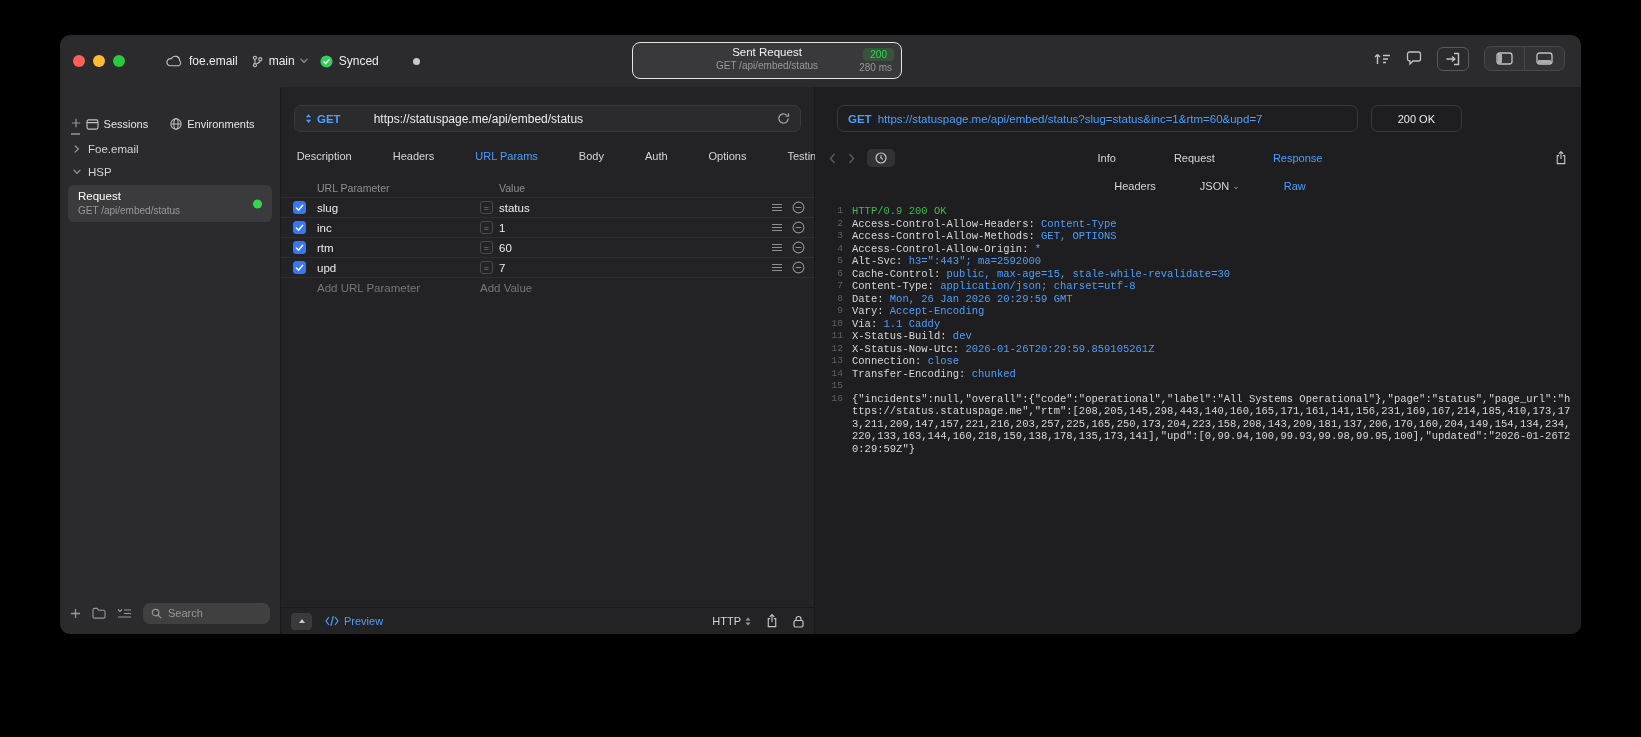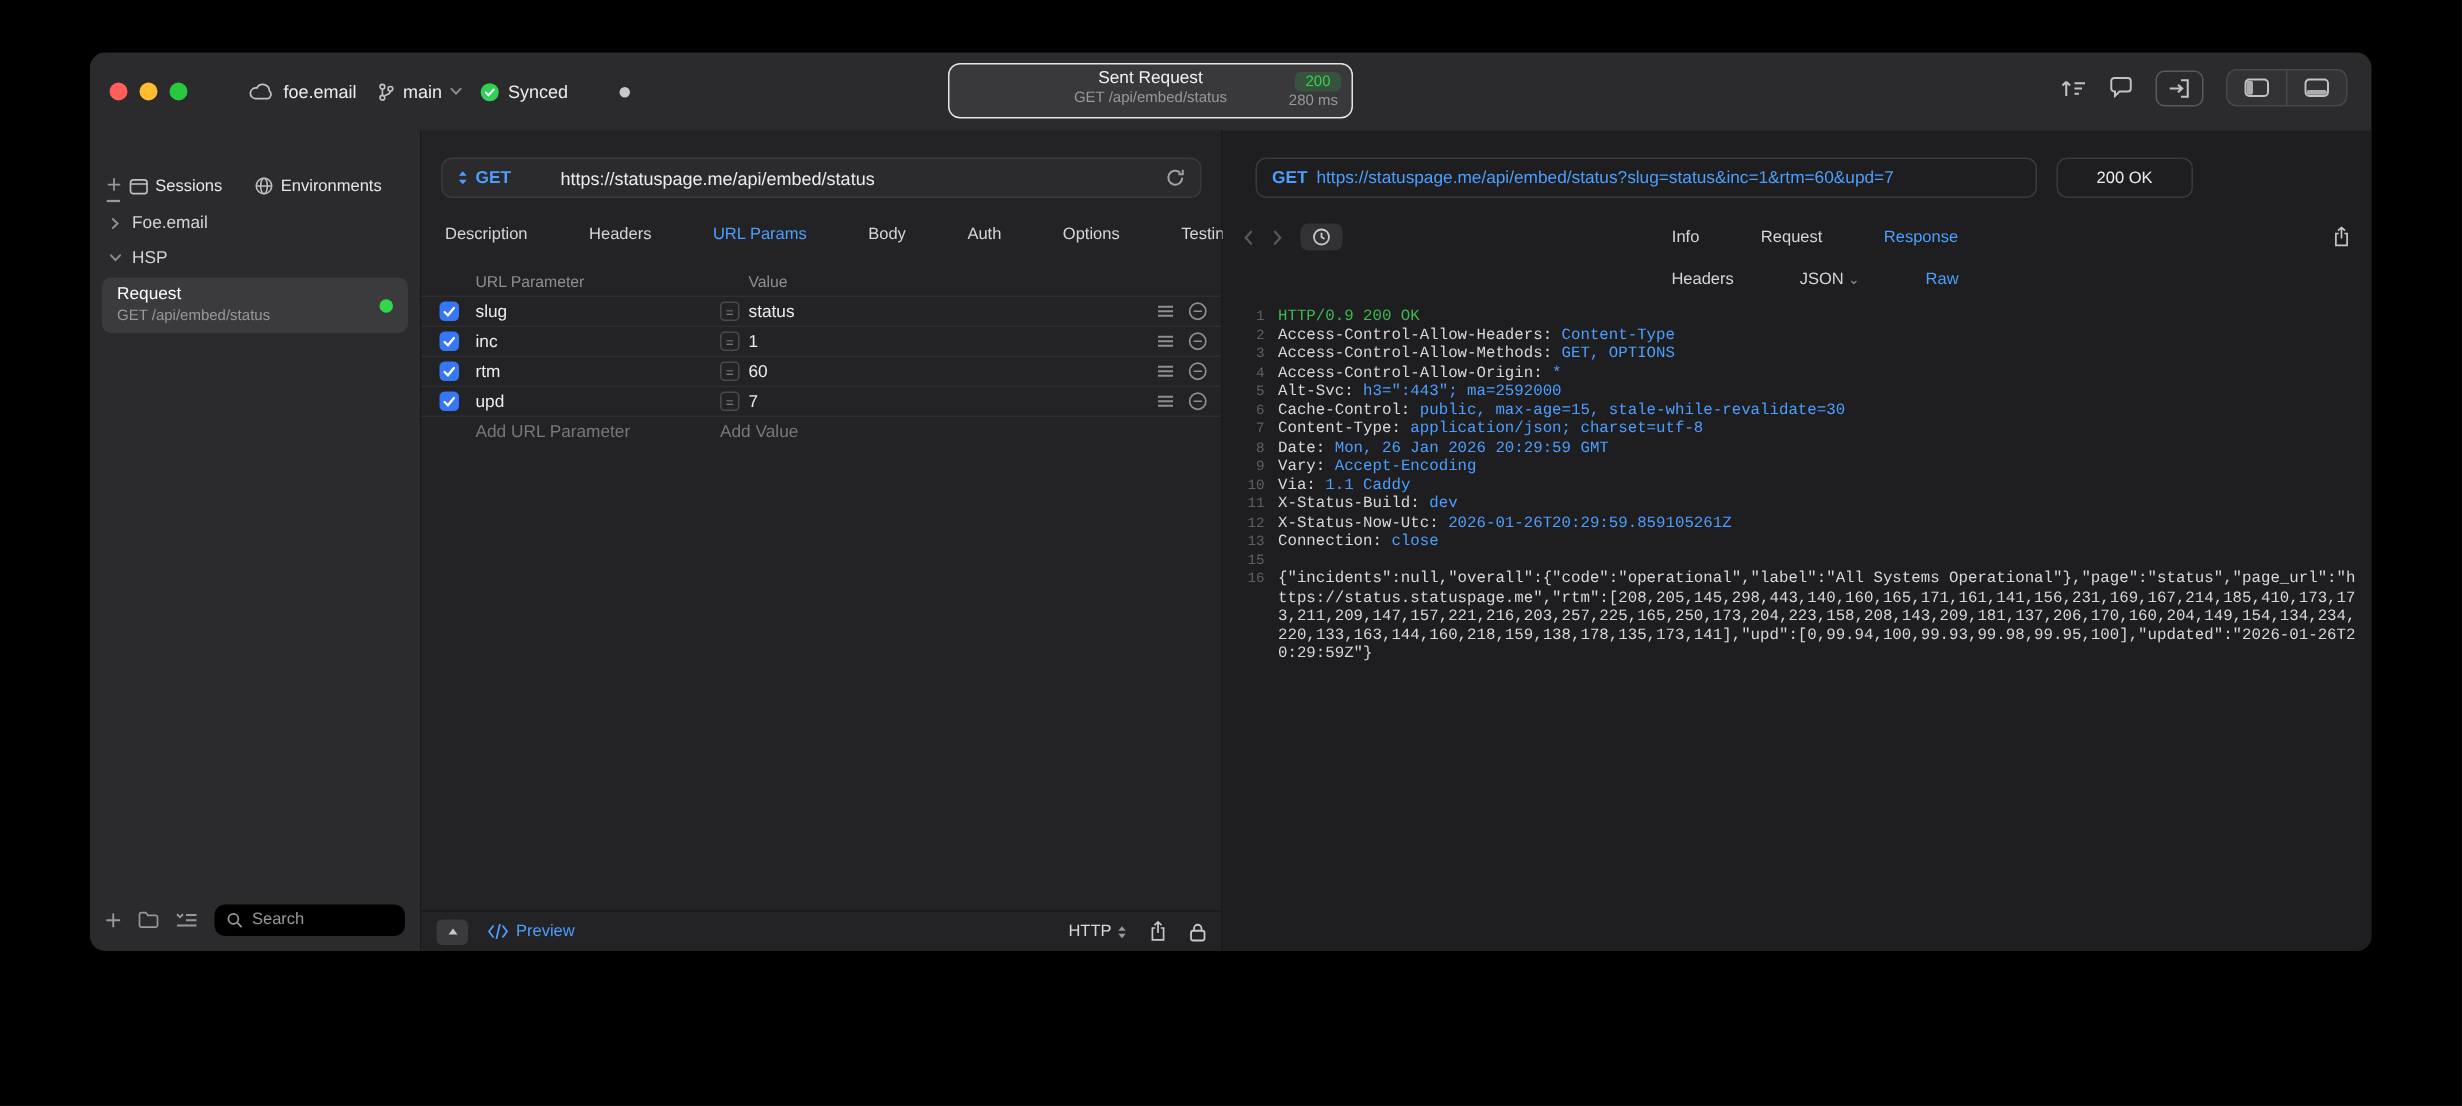--- a/index.html
+++ b/index.html
@@ -48,21 +48,21 @@
   .tree-item { height:23px; display:flex; align-items:center; gap:7px; padding-left:13px; font-size:11.5px; color:#d4d4d8; }
   .tree-item .chev { display:flex; color:#8e8e93; }
   .chev-right svg { transform:rotate(-90deg); }
   .req-item { margin:2px 8px 0; background:#3b3b3d; border-radius:6px; padding:5px 10px 6px; position:relative; }
   .req-item .rt { font-size:11.5px; color:#ffffff; }
   .req-item .rs { font-size:10px; color:#98989d; margin-top:3px; }
   .req-item .dot { position:absolute; right:10px; top:50%; transform:translateY(-50%);
     width:9px; height:9px; border-radius:50%; background:#32d74b; }
   .side-footer { position:absolute; left:10px; right:10px; bottom:10px; height:22px; display:flex; align-items:center; gap:11px; color:#98989d; }
   .side-footer .icn { display:flex; }
-  .search { flex:1; height:21px; background:#000000; border-radius:7px; display:flex; align-items:center; padding:0 8px; gap:6px; color:#98989d; font-size:11px; }
+  .search { flex:1; height:21px; background:#404040; border-radius:7px; display:flex; align-items:center; padding:0 8px; gap:6px; color:#98989d; font-size:11px; }
 
   
   .req-panel { position:absolute; top:52px; left:221px; width:534px; bottom:0; background:#232325; border-right:1px solid #19191b; }
   .url-bar { position:absolute; left:13px; top:18px; right:13px; height:27px; background:#2b2b2d;
     border:1px solid #3a3a3c; border-radius:7px; display:flex; align-items:center; padding:0 10px; gap:5px; }
   .method-arrows { display:flex; color:#4c9fff; }
   .method { color:#4c9fff; font-weight:700; font-size:11.5px; }
   .url { color:#ececee; font-size:12px; flex:1; margin-left:4px; white-space:nowrap; overflow:hidden;padding-left:24px; }
   .refresh { display:flex; color:#a0a0a5; }
 
@@ -96,21 +96,21 @@
   .resp-panel { position:absolute; top:52px; left:755px; right:0; bottom:0; background:#1e1e20; }
   .resp-url-row { position:absolute; top:18px; left:22px; right:119px; height:27px; display:flex; gap:13px; }
   .resp-url { flex:1; border:1px solid #3a3a3c; border-radius:7px; display:flex; align-items:center;
     padding:0 10px; font-size:11.5px; color:#4c9fff; overflow:hidden; white-space:nowrap; }
   .resp-url .m { font-weight:700; margin-right:6px; }
   .resp-status { border:1px solid #3a3a3c; border-radius:7px; display:flex; align-items:center; padding:0 26px; font-size:11px; color:#ececee; white-space:nowrap; }
 
   .resp-nav { position:absolute; top:60px; left:14px; right:14px; height:22px; display:flex; align-items:center; }
   .nav-arrow { display:flex; color:#58585c; margin-right:12px; }
   .history-btn { background:#323234; border-radius:5px; padding:3px 8px; display:flex; color:#c8c8cc; }
-  .resp-tabs { position:absolute; left:0; right:0; display:flex; justify-content:center; gap:17px; font-size:11px; color:#d6d6d8; }
+  .resp-tabs { position:absolute; left:0; right:0; display:flex; justify-content:center; gap:34px; font-size:11px; color:#d6d6d8; }
   .export-btn { margin-left:auto; display:flex; color:#c8c8cc; }
 
   .resp-subtabs { position:absolute; top:93px; left:0; right:0; display:flex; justify-content:center; gap:20px; font-size:11px; color:#d6d6d8; }
 
   .resp-lines { position:absolute; top:118px; left:8px; right:6px; bottom:6px;
     font-family:"Liberation Mono","DejaVu Sans Mono",monospace; font-size:10.5px; line-height:12.5px; overflow:hidden; }
   .resp-line { display:flex; }
   .ln { width:20px; min-width:20px; text-align:right; color:#5f5f66; margin-right:9px; font-size:9.5px; }
   .lc { white-space:pre-wrap; word-break:break-all; min-height:12.5px; }
   .status-ok { color:#3fb950; }
@@ -549,20 +549,24 @@
         </div>
         <div class="resp-line">
           <span class="ln">12</span>
           <span class="lc"><span class="hname">X-Status-Now-Utc: </span><span class="hval">2026-01-26T20:29:59.859105261Z</span></span>
         </div>
         <div class="resp-line">
           <span class="ln">13</span>
           <span class="lc"><span class="hname">Connection: </span><span class="hval">close</span></span>
         </div>
         <div class="resp-line">
+          <span class="ln">14</span>
+          <span class="lc"><span class="hname">Transfer-Encoding: </span><span class="hval">chunked</span></span>
+        </div>
+        <div class="resp-line">
           <span class="ln">15</span>
           <span class="lc"></span>
         </div>
         <div class="resp-line">
           <span class="ln">16</span>
           <span class="lc"><span class="jbody">{"incidents":null,"overall":{"code":"operational","label":"All Systems Operational"},"page":"status","page_url":"https://status.statuspage.me","rtm":[208,205,145,298,443,140,160,165,171,161,141,156,231,169,167,214,185,410,173,173,211,209,147,157,221,216,203,257,225,165,250,173,204,223,158,208,143,209,181,137,206,170,160,204,149,154,134,234,220,133,163,144,160,218,159,138,178,135,173,141],"upd":[0,99.94,100,99.93,99.98,99.95,100],"updated":"2026-01-26T20:29:59Z"}</span></span>
         </div>
       </div>
   </section>
 

